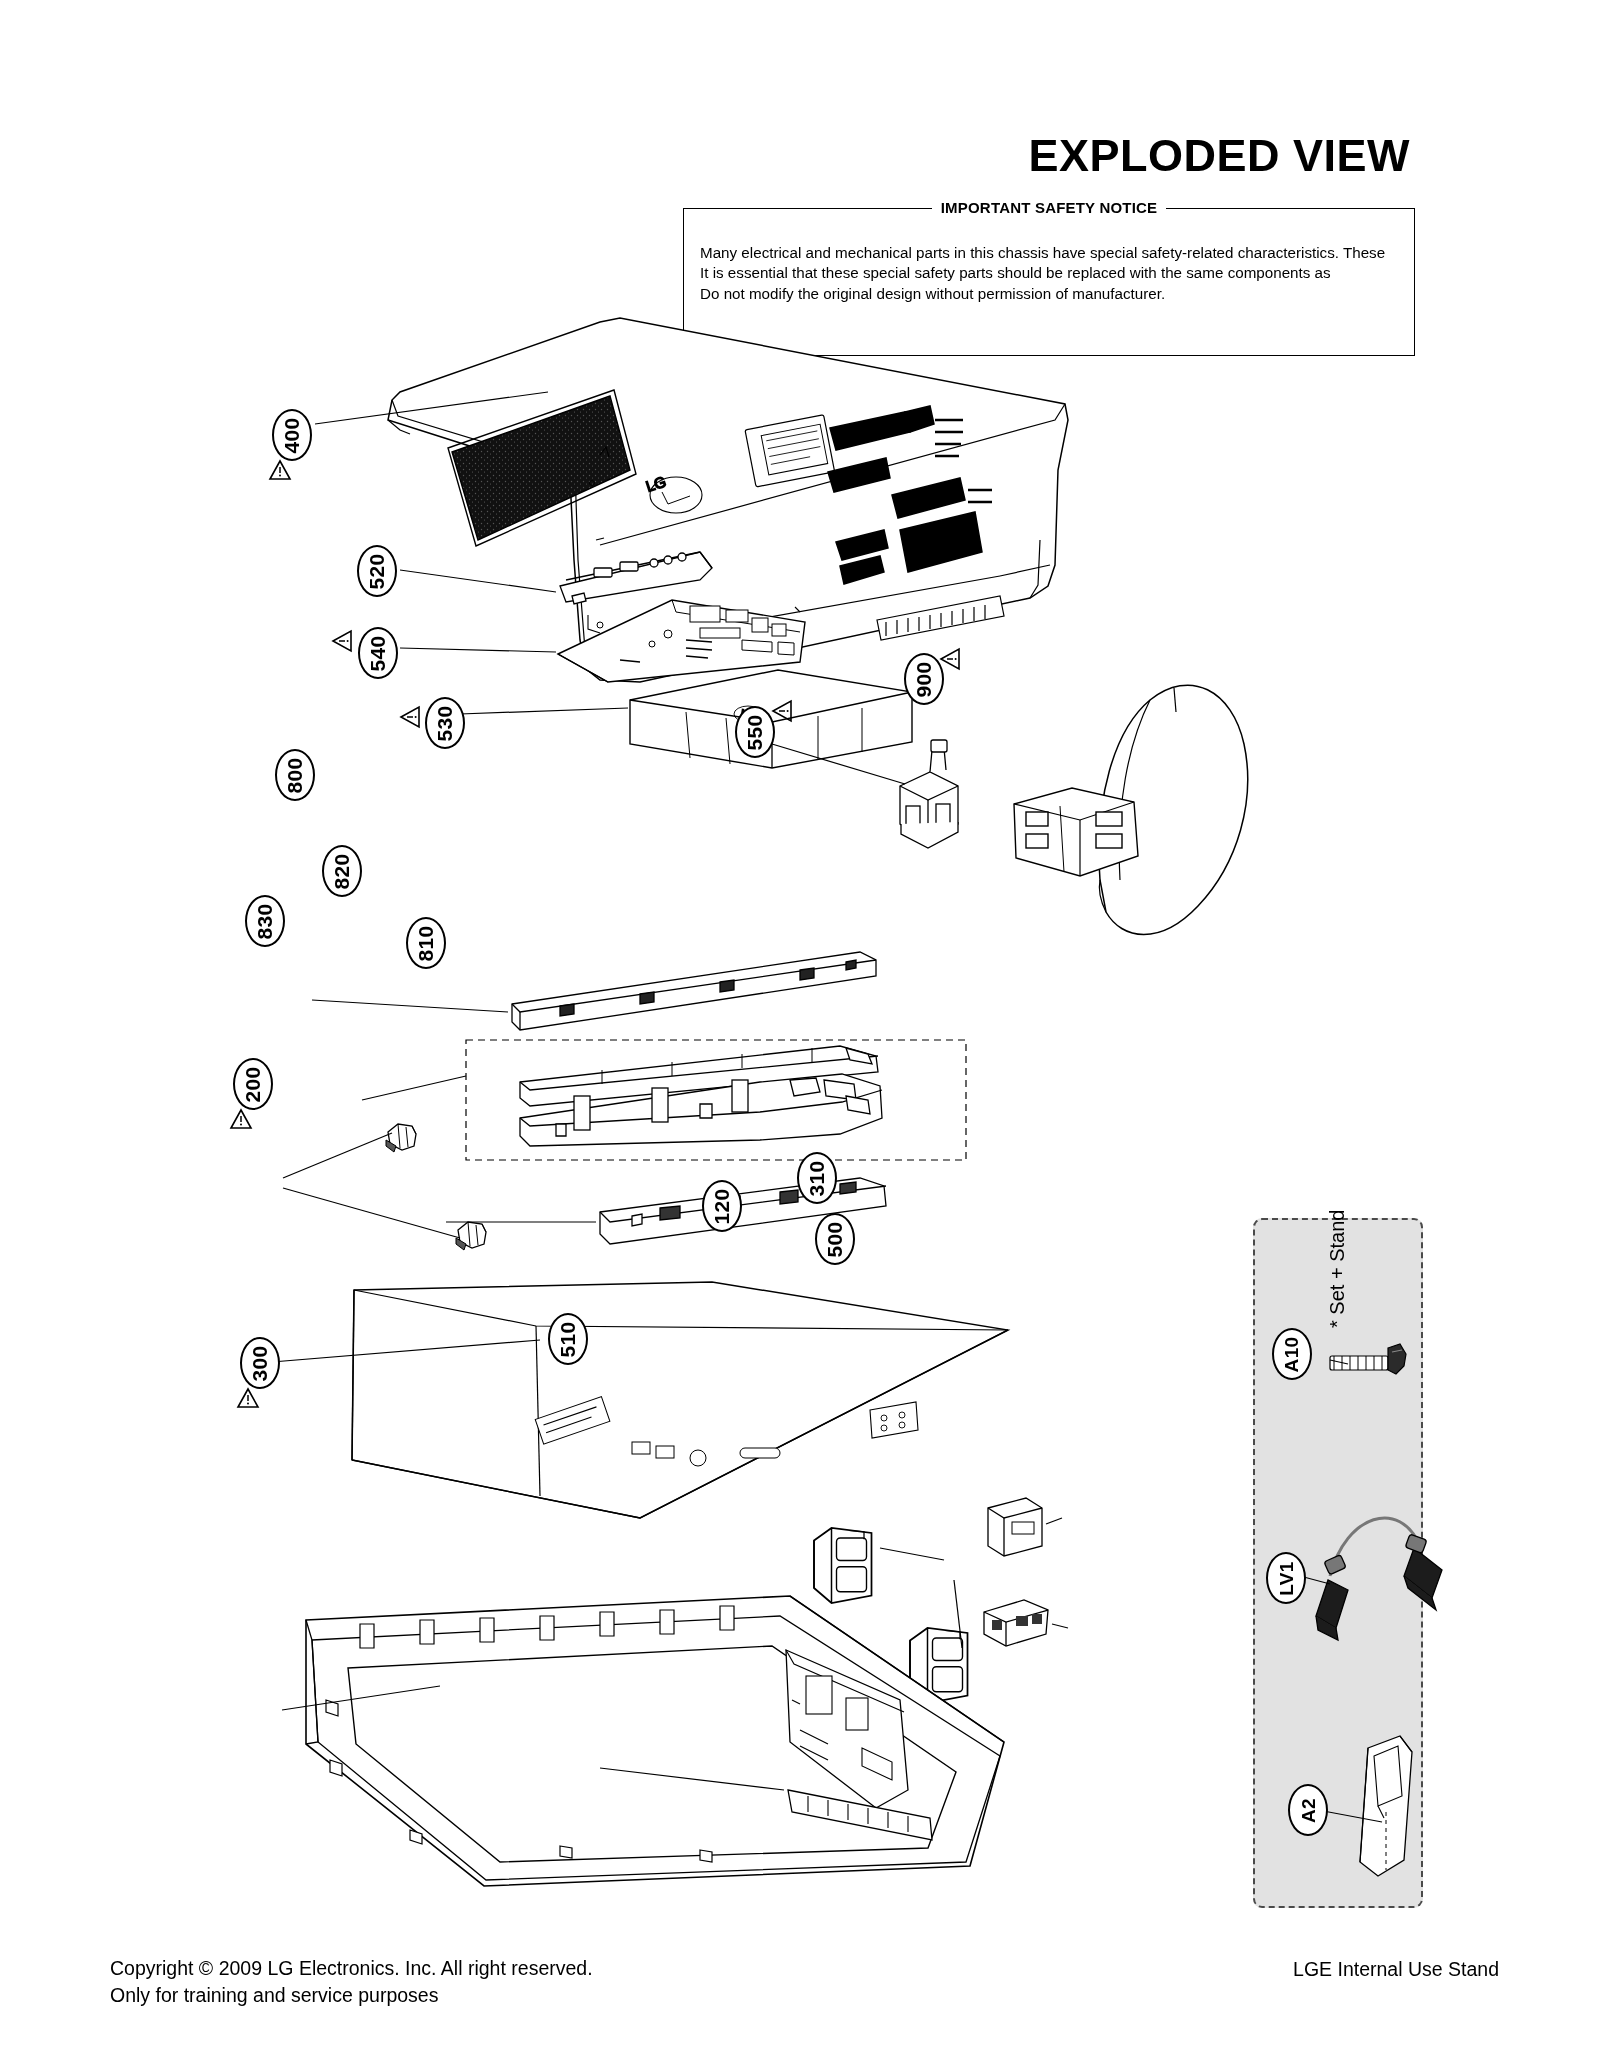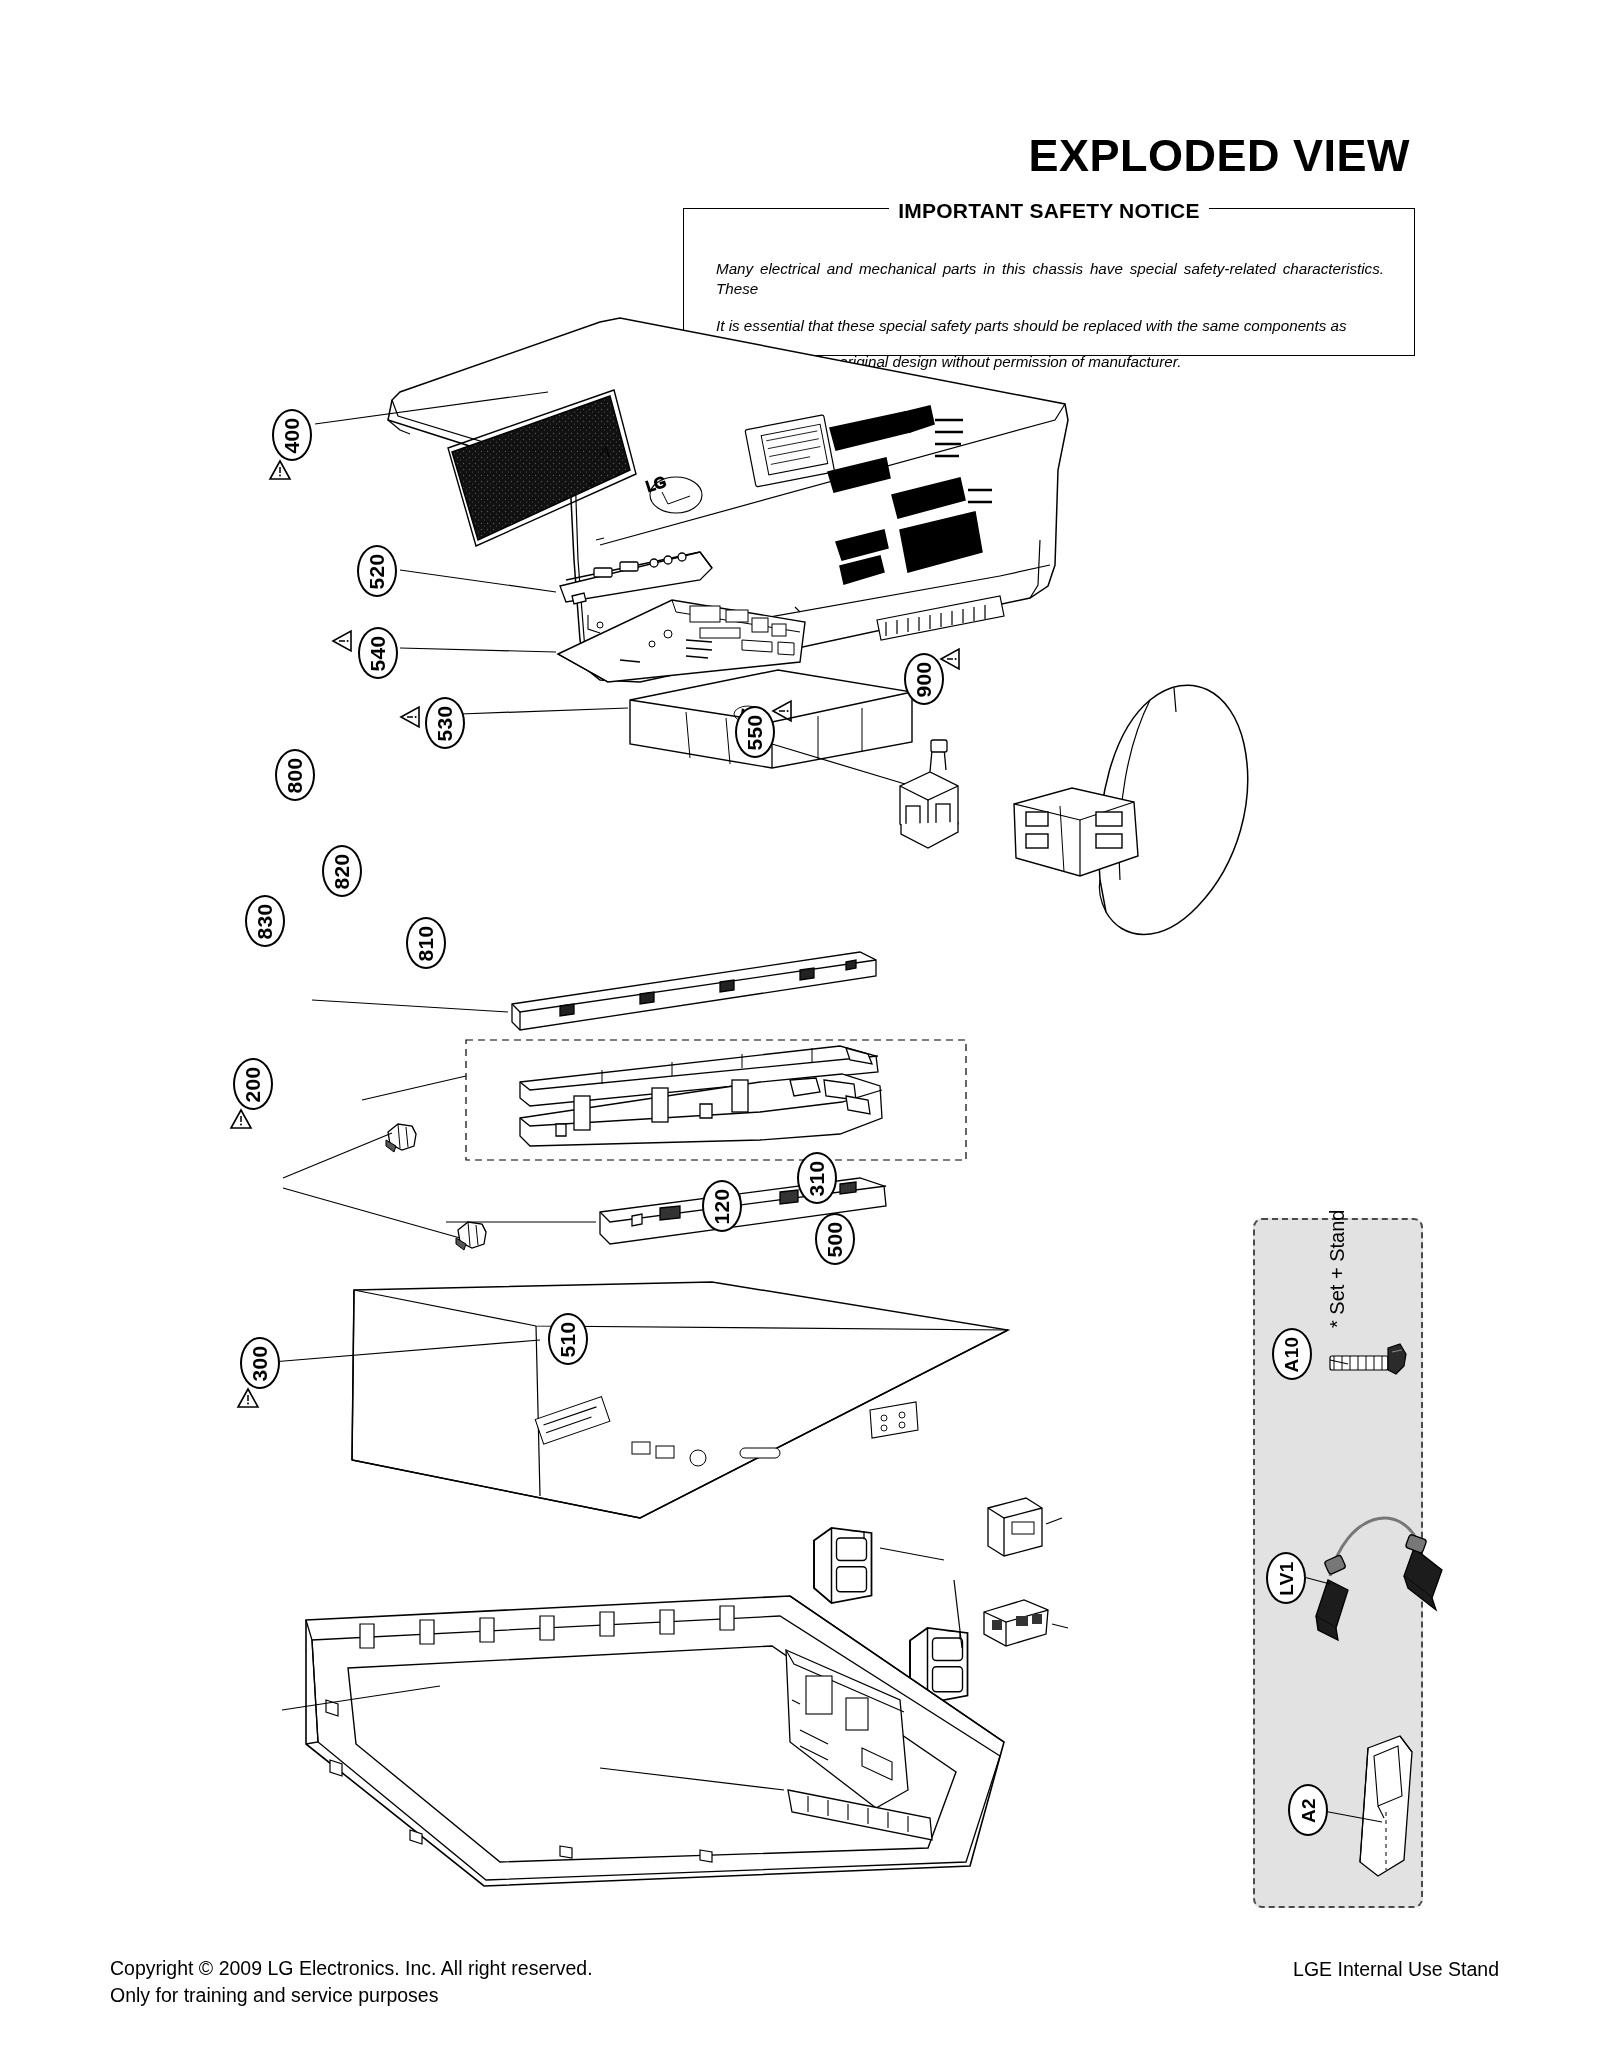--- a/index.html
+++ b/index.html
@@ -23,27 +23,27 @@
   .safety-box{
     position:absolute;left:683px;top:208px;width:732px;height:148px;
     border:1.6px solid #000;box-sizing:border-box;
   }
   .safety-legend{
     position:absolute;left:683px;top:199px;width:732px;
     text-align:center;pointer-events:none;
   }
   .safety-legend .lg{
     display:inline-block;background:#fff;padding:0 9px;
-    font-size:21px;font-weight:bold;letter-spacing:.2px;
+    font-size:15px;font-weight:bold;letter-spacing:.2px;
   }
   .safety-body{
     position:absolute;left:700px;top:243px;width:700px;
     font-size:15.2px;line-height:20.4px;
   }
-  .safety-body p{margin:16px;font-style:italic;}
+  .safety-body p{margin:0;}
   .just{text-align:justify;text-align-last:left;}
   .tri-inline{
     display:inline-block;width:15px;height:13px;vertical-align:-2px;
     position:relative;margin:0 2px;
   }
   .tri-inline svg{display:block;}
 
   
   .draw{position:absolute;left:0;top:0;width:1600px;height:2071px;}
   .draw svg{display:block;width:1600px;height:2071px;}

